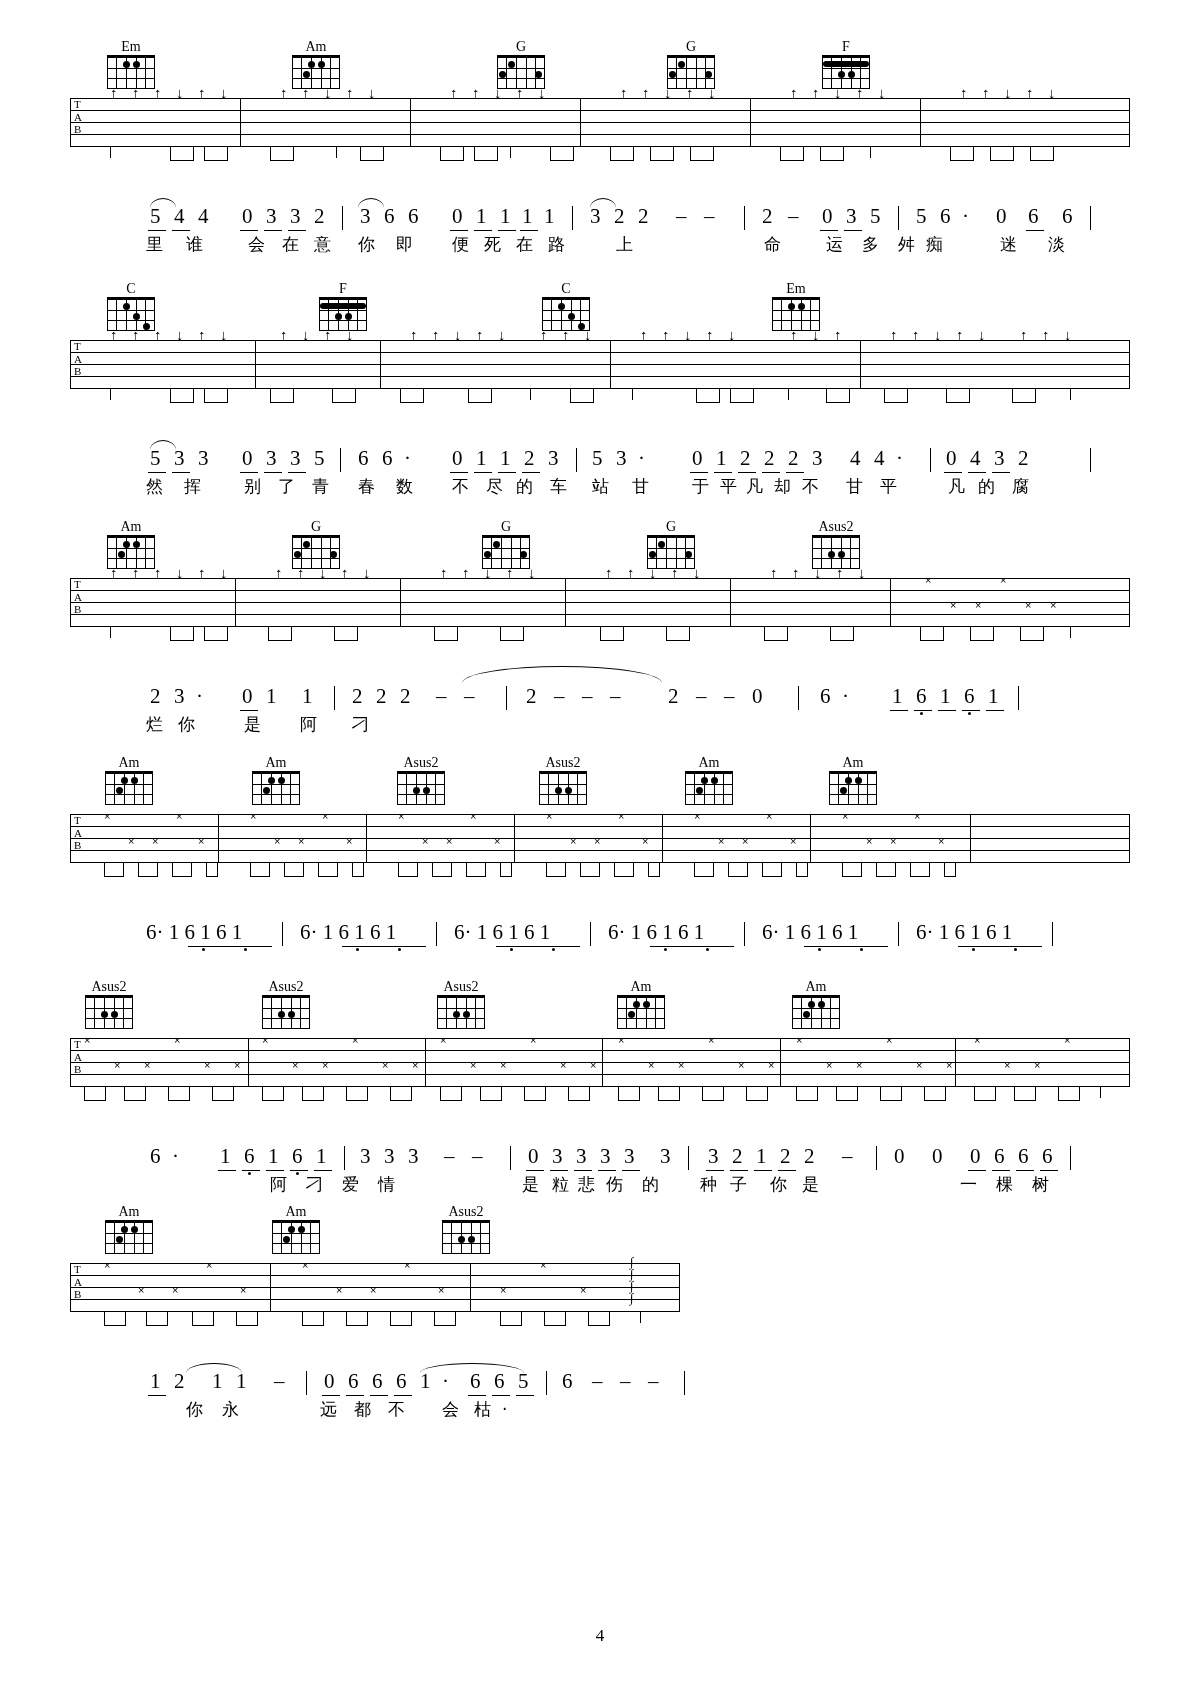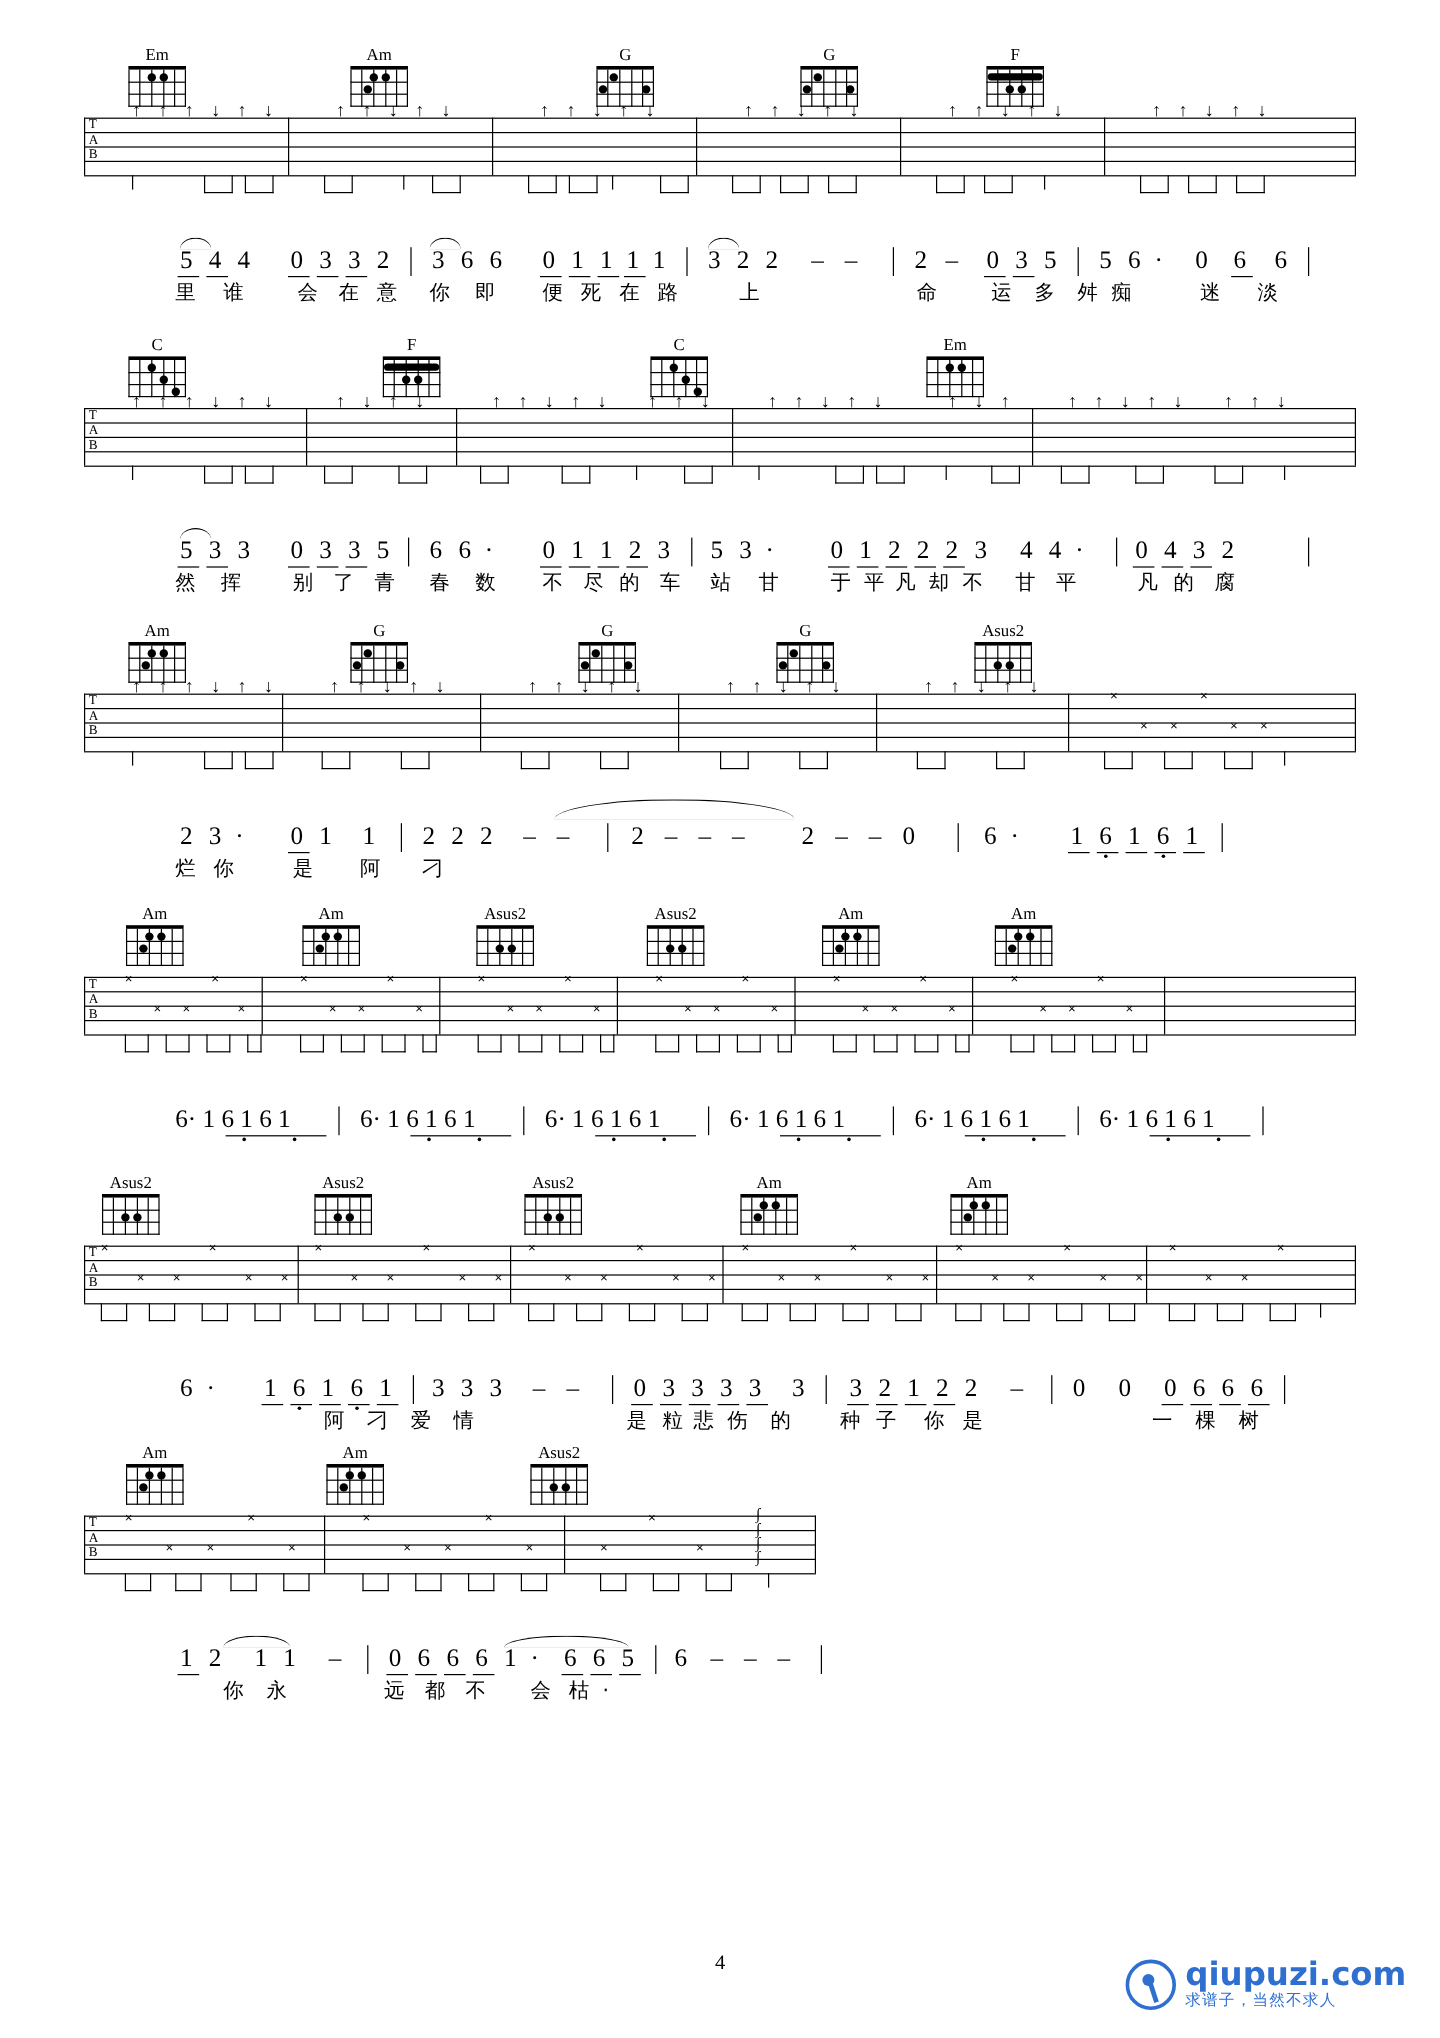--- a/index.html
+++ b/index.html
@@ -1498,21 +1498,14 @@
       <span class="lyr" style="left:244px;">都</span>
       <span class="lyr" style="left:278px;">不</span>
       <span class="lyr" style="left:332px;">会</span>
       <span class="lyr" style="left:364px;">枯</span>
       <span class="lyr" style="left:392px;">·</span>
     </div>
   </div>
 
   <div class="pagenum">4</div>
 
-  <div class="watermark">
-    <div class="wm-logo"></div>
-    <div>
-      <div class="wm-text-main">qiupuzi.com</div>
-      <div class="wm-text-sub">求谱子，当然不求人</div>
-    </div>
-  </div>
 
 </div>
 
 </body></html>

